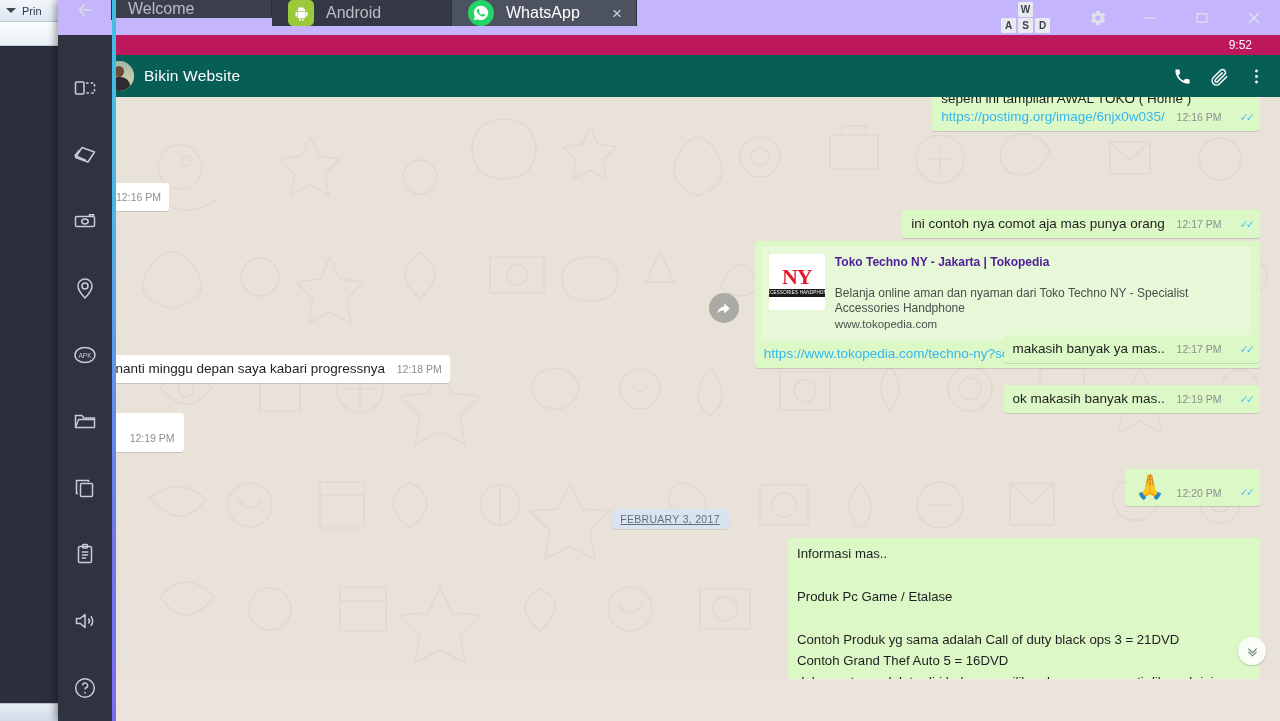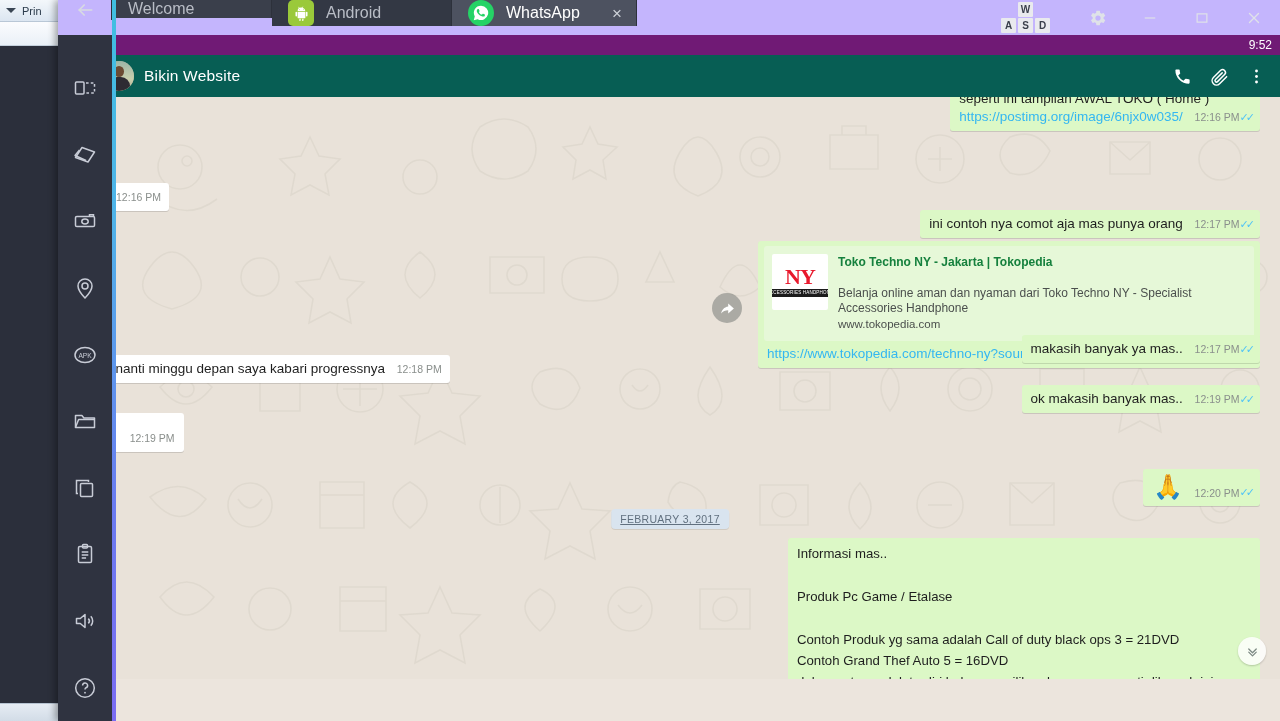--- a/index.html
+++ b/index.html
@@ -115,23 +115,23 @@
   .key.d { left: 37px; top: 18px; }
   .win-btn {
     width: 52px; height: 35px; display: flex; align-items: center;
     justify-content: center; color: #dfe2e8;
   }
   .win-btn svg { width: 18px; height: 18px; }
 
   
   #android-statusbar {
     position: absolute; left: 2px; top: 35px; width: 1220px; height: 20px;
-    background: #701a75; color: #fff; font-size: 12px;
+    background: #be185d; color: #fff; font-size: 12px;
     display: flex; align-items: center; justify-content: flex-end;
-    padding-right: 8px;
+    padding-right: 28px;
   }
 
   
   #whatsapp-app {
     position: absolute; left: 2px; top: 55px; width: 1220px; height: 666px;
     background: #ece5dd; overflow: hidden;
   }
 
   #chat-header {
     position: absolute; left: 0; top: 0; width: 1220px; height: 42px;
@@ -164,42 +164,42 @@
   .bubble {
     position: relative; border-radius: 3px; padding: 5px 8px 5px 9px;
     box-shadow: 0 1px 0.5px rgba(0,0,0,.13);
     font-size: 13.5px; color: #1e1e1e; line-height: 1.35;
     max-width: 560px;
   }
   .bubble.out { background: #dcf8c6; }
   .bubble.in  { background: #ffffff; }
   .bubble .txt { display: inline; white-space: pre-wrap; }
   .meta {
-    display: inline-flex; align-items: center; gap: 0;
+    display: inline-flex; align-items: center; gap: 18px;
     font-size: 10.5px; color: #8a8f8c; margin-left: 8px;
     vertical-align: baseline; white-space: nowrap;
   }
   .ticks { color: #4fc3f7; font-size: 11px; letter-spacing: -3px; }
 
   
   .preview-card {
     display: flex; gap: 10px; background: #e6f8d8; border-radius: 3px;
     padding: 8px 8px 8px 8px; margin-bottom: 4px; width: 490px;
   }
   .preview-thumb {
     width: 56px; height: 56px; flex: 0 0 auto; background: #fff;
     border-radius: 2px; display: flex; flex-direction: column;
     align-items: center; justify-content: center; overflow: hidden;
   }
   .ny-logo { font-size: 22px; font-weight: bold; color: #e8192c; line-height: .9;
              font-family: "Liberation Serif", serif; letter-spacing: -1px; }
   .ny-sub { font-size: 4.5px; color: #111; background: #1b1b1b; color:#fff;
             padding: 1px 3px; margin-top: 3px; letter-spacing: .2px; white-space: nowrap; }
   .preview-text { min-width: 0; }
-  .preview-title { font-size: 12px; font-weight: bold; color: #15803d; margin-bottom: 2px; }
+  .preview-title { font-size: 12px; font-weight: bold; color: #4c1d95; margin-bottom: 2px; }
   .preview-desc { font-size: 12px; color: #4b4f4d; line-height: 1.25; margin-top: 16px; }
   .preview-domain { font-size: 11.5px; color: #4b4f4d; margin-top: 1px; }
   .link { color: #34b7f1; text-decoration: none; }
 
   #forward-button {
     position: absolute; left: -46px; top: 52px; width: 30px; height: 30px;
     border-radius: 50%; background: rgba(120,124,120,.55);
     display: flex; align-items: center; justify-content: center;
   }
   #forward-button svg { width: 17px; height: 17px; color: #fff; }

